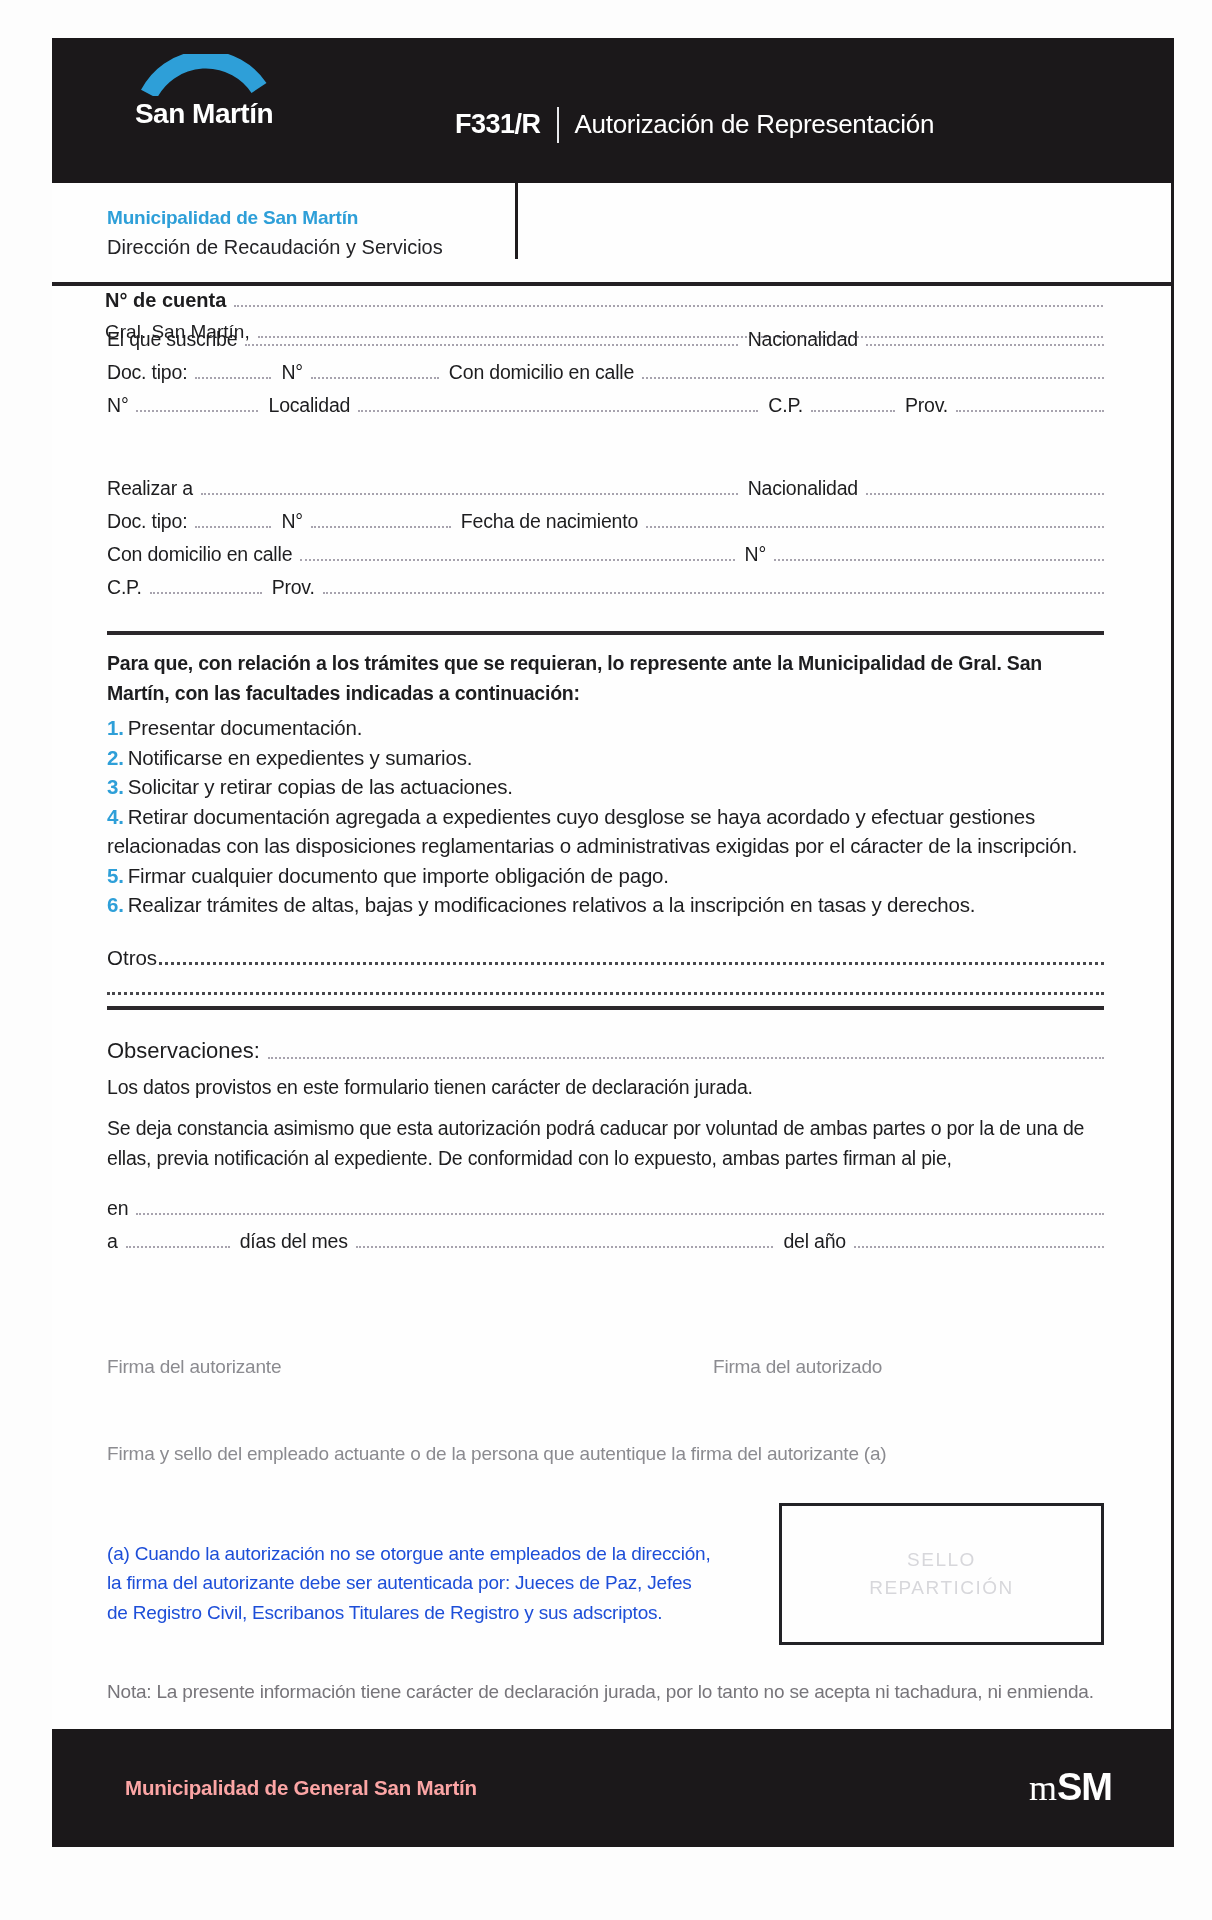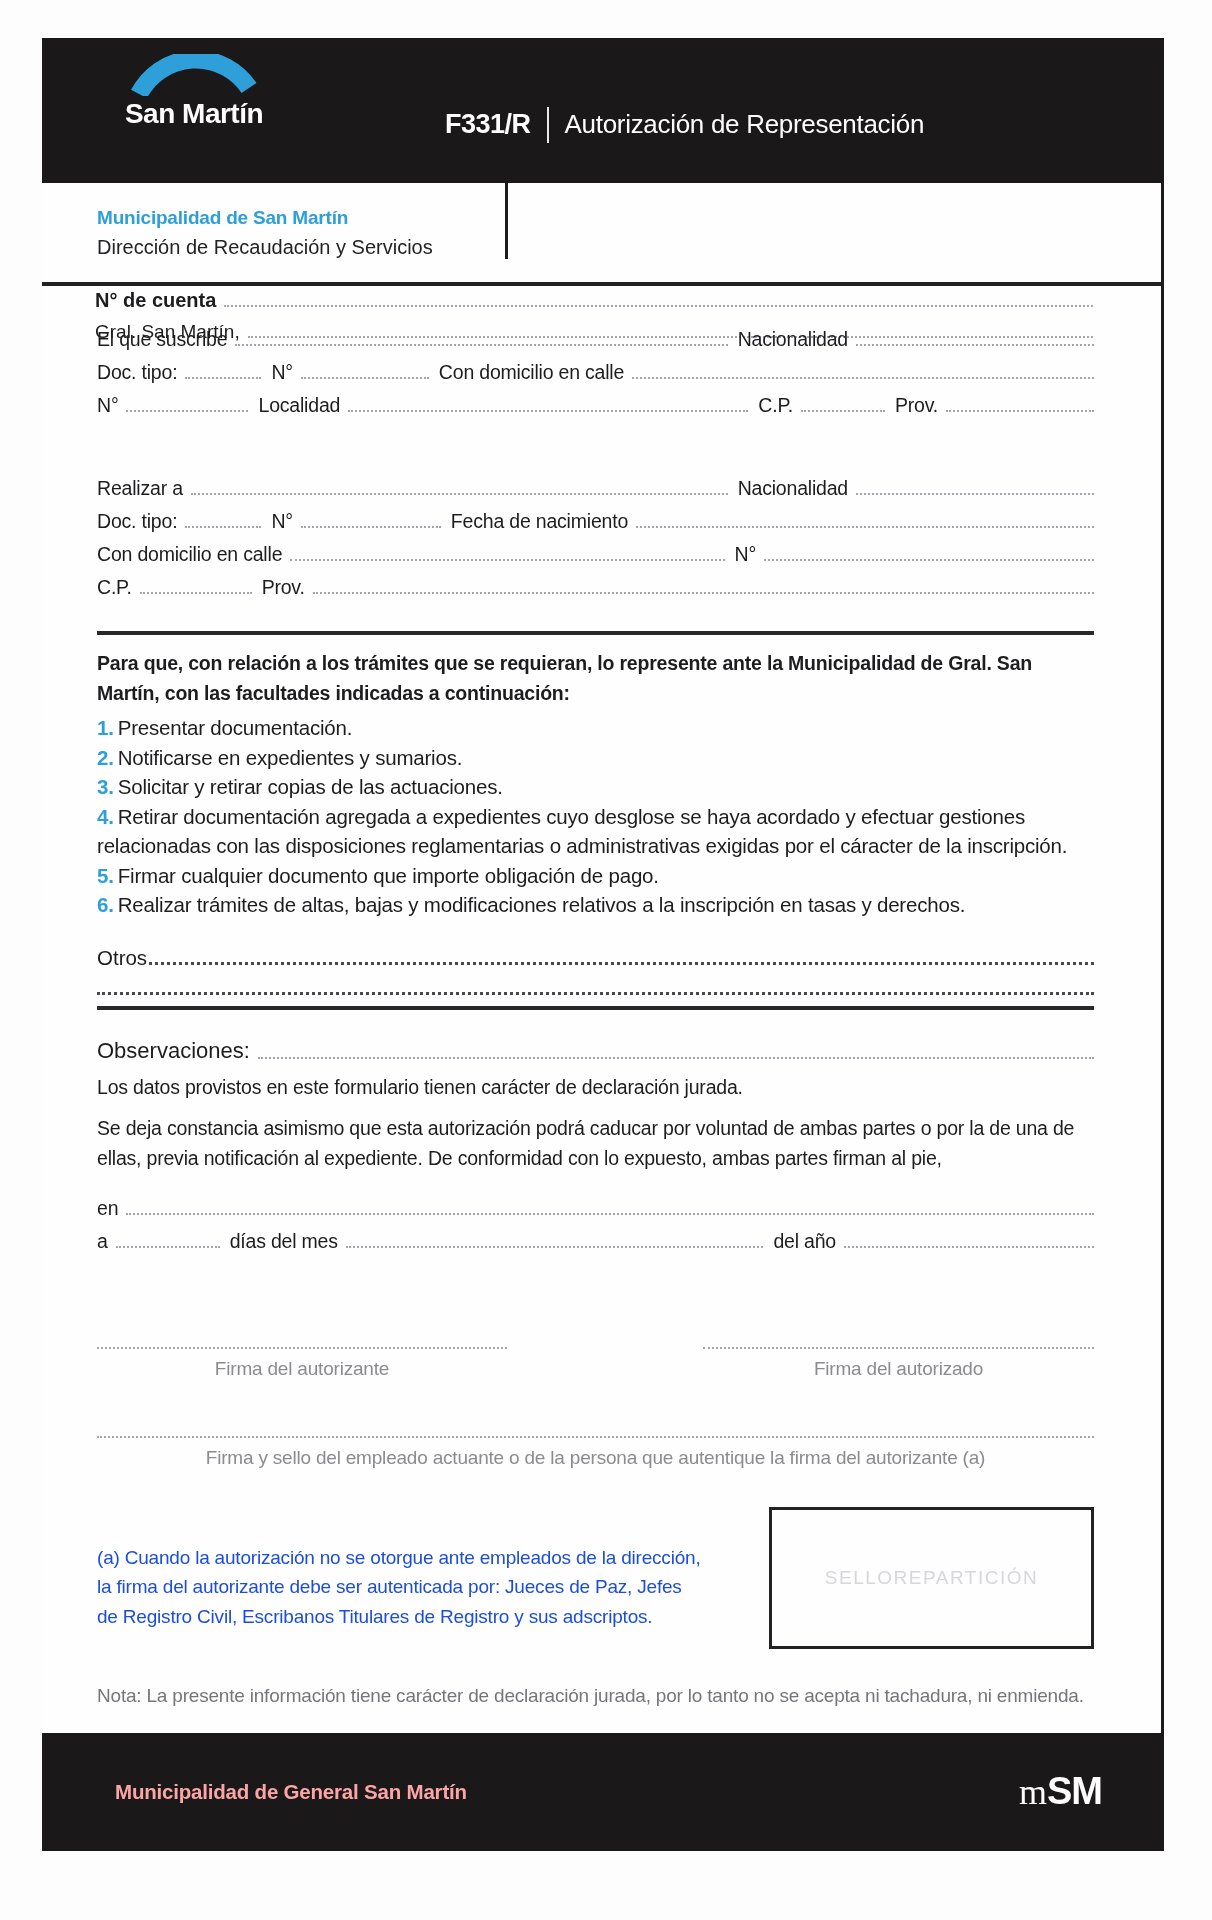--- a/index.html
+++ b/index.html
@@ -1,19 +1,19 @@
 <!DOCTYPE html>
 <html><head>
 <meta charset="utf-8">
 <style>
   * { margin:0; padding:0; box-sizing:border-box; }
   html,body { background:#ffffff; }
   body { font-family:"Liberation Sans", sans-serif; color:#1d1d1f; }
   .page { position:relative; width:1212px; height:1920px; background:#fdfdfd; overflow:hidden; }
-  .doc { position:absolute; left:42px; top:38px; width:1122px; }
+  .doc { position:absolute; left:52px; top:38px; width:1122px; }
 
   
   .header-bar { height:145px; background:#1b181a; position:relative; color:#fff; }
   .logo { position:absolute; left:57px; top:16px; width:190px; text-align:center; }
   .logo svg { display:block; margin:0 auto; }
   .logo-word { display:block; font-size:28px; font-weight:bold; letter-spacing:-0.5px; margin-top:2px; }
   .form-title-wrap { position:absolute; left:403px; top:0; height:100%; display:flex; align-items:center; padding-top:28px; }
   .form-code { font-size:27px; font-weight:bold; letter-spacing:-0.5px; }
   .title-sep { display:inline-block; width:2px; height:36px; background:#e9e9ec; margin:0 16px; }
   .form-title { font-size:26px; font-weight:normal; letter-spacing:-0.3px; }
@@ -52,32 +52,32 @@
   .otros-row { display:flex; align-items:flex-end; height:32px; margin-top:18px; font-size:20.5px; }
   .otros-line2 { height:30px; display:flex; align-items:flex-end; }
   .obs-row { display:flex; align-items:flex-end; height:30px; margin-top:24px; font-size:22px; }
   .para { font-size:19.5px; line-height:30px; letter-spacing:-0.2px; }
   .p1 { margin-top:8px; }
   .p2 { margin-top:11px; }
   .en-row { margin-top:14px; }
 
   
   .sig-row { display:flex; margin-top:94px; }
-  .sig-col { display:flex; flex-direction:column; }
+  .sig-col { display:flex; flex-direction:row; }
   .sig-col.left { width:410px; margin-right:196px; }
   .sig-col.right { flex:1; }
   .sig-line { border-bottom:2px dotted #a7a3ae; height:2px; }
   .sig-label { text-align:center; color:#8b8b90; font-size:19px; margin-top:9px; letter-spacing:-0.2px; }
   .emp-row { margin-top:56px; }
 
   
   .note-stamp { display:flex; margin-top:38px; }
   .footnote { width:610px; color:#1d4ed8; font-size:19px; line-height:29.5px; padding-top:36px; letter-spacing:-0.2px; }
   .stamp-box { margin-left:auto; width:325px; height:142px; border:3px solid #222226;
-               display:flex; align-items:center; justify-content:center; }
+               display:flex; flex-direction:column; align-items:center; justify-content:center; }
   .stamp-box span { color:#d7d7db; font-size:19px; letter-spacing:1.5px; line-height:28px; }
   .nota { margin-top:36px; color:#77757a; font-size:19px; letter-spacing:-0.2px; }
 
   
   .footer-bar { height:118px; background:#1b181a; display:flex; align-items:center; padding:0 62px 0 73px; }
   .footer-org { color:#fca5a5; font-weight:bold; font-size:20.5px; letter-spacing:-0.2px; }
   .footer-logo { margin-left:auto; color:#fff; display:flex; align-items:baseline; }
   .footer-logo .lm { font-family:"Liberation Serif", serif; font-size:36px; }
   .footer-logo .lsm { font-size:38px; font-weight:bold; letter-spacing:-1px; }
 </style>

